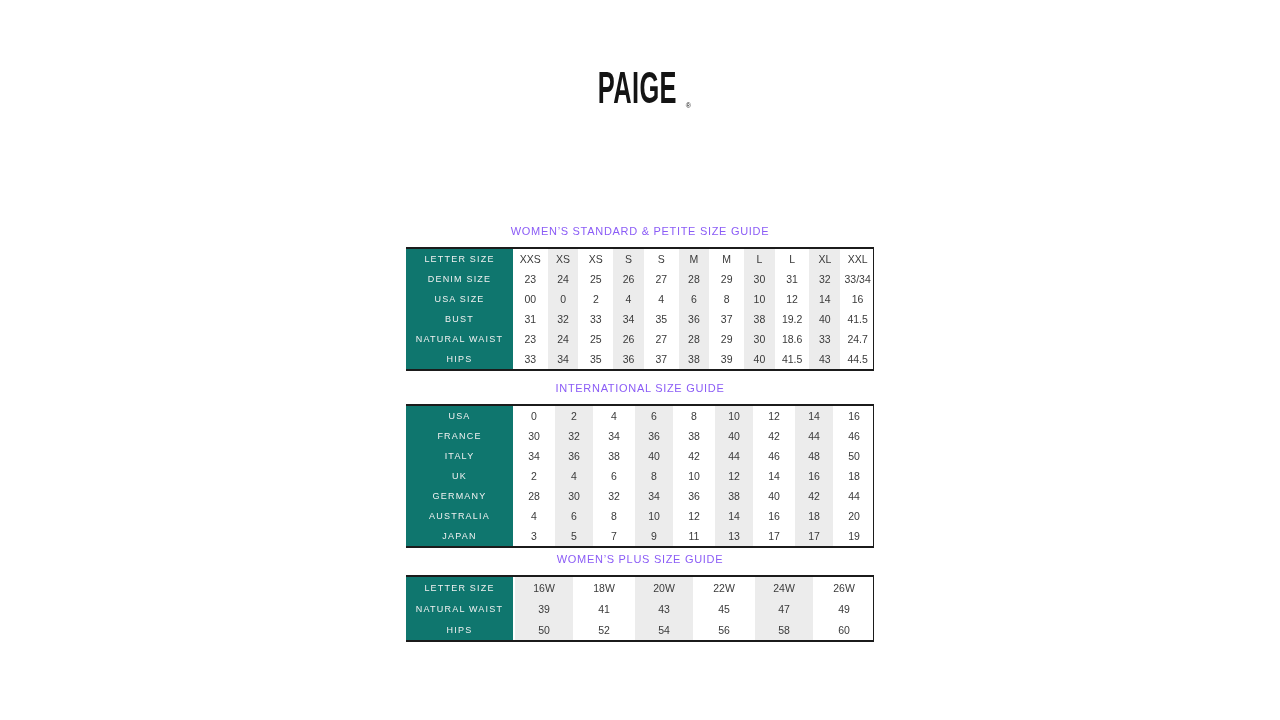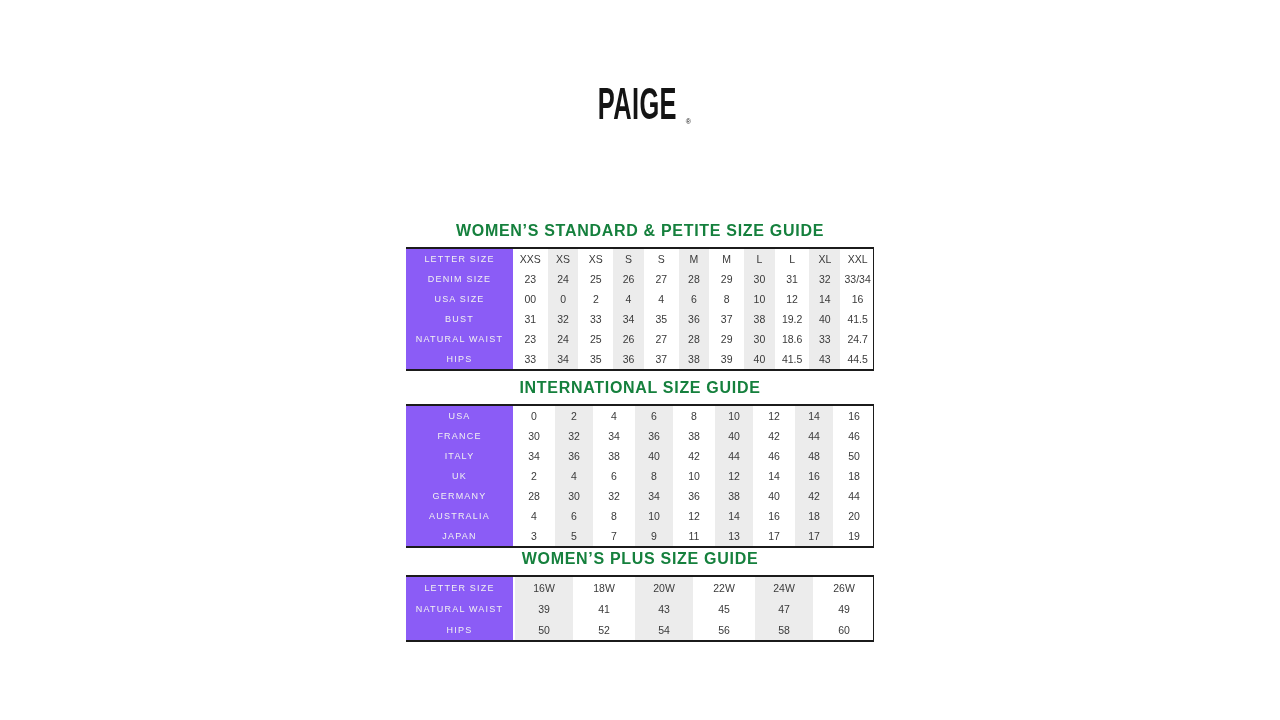--- a/index.html
+++ b/index.html
@@ -9,21 +9,21 @@
     width: 1280px;
     height: 720px;
     background: #ffffff;
     overflow: hidden;
     font-family: "Liberation Sans", sans-serif;
   }
 
   
   .logo-wrap {
     position: absolute;
-    top: 86px;
+    top: 70px;
     left: 0;
     width: 100%;
     height: 40px;
     display: flex;
     justify-content: center;
     align-items: flex-end;
   }
   .logo-text {
     display: inline-block;
     font-size: 31px;
@@ -43,24 +43,24 @@
   }
 
   
   .guides {
     position: absolute;
     left: 406px;
     top: 224px;
     width: 468px;
   }
   .guide-title {
-    font-size: 16px;
-    font-weight: 700;
+    font-size: 11px;
+    font-weight: 400;
     letter-spacing: 0.7px;
-    color: #15803d;
+    color: #8b5cf6;
     text-align: center;
     line-height: 14px;
     margin: 0 0 9px 0;
   }
   .guide + .guide { margin-top: 10px; }
   .guide:nth-child(3) { margin-top: 4px; }
 
   table.size-table {
     width: 100%;
     table-layout: fixed;
@@ -68,21 +68,21 @@
     border-spacing: 0;
     border-top: 2px solid #1b1b1b;
     border-bottom: 2px solid #1b1b1b;
     border-right: 1px solid #1b1b1b;
   }
   table.size-table tr { height: 20px; }
   table.size-table.plus tr { height: 21px; }
 
   table.size-table th {
     width: 107px;
-    background: #8b5cf6;
+    background: #0f766e;
     color: #f1f1f1;
     font-size: 9px;
     font-weight: 400;
     letter-spacing: 1.2px;
     text-align: center;
     vertical-align: middle;
     white-space: nowrap;
   }
   table.size-table td {
     background: #ffffff;

